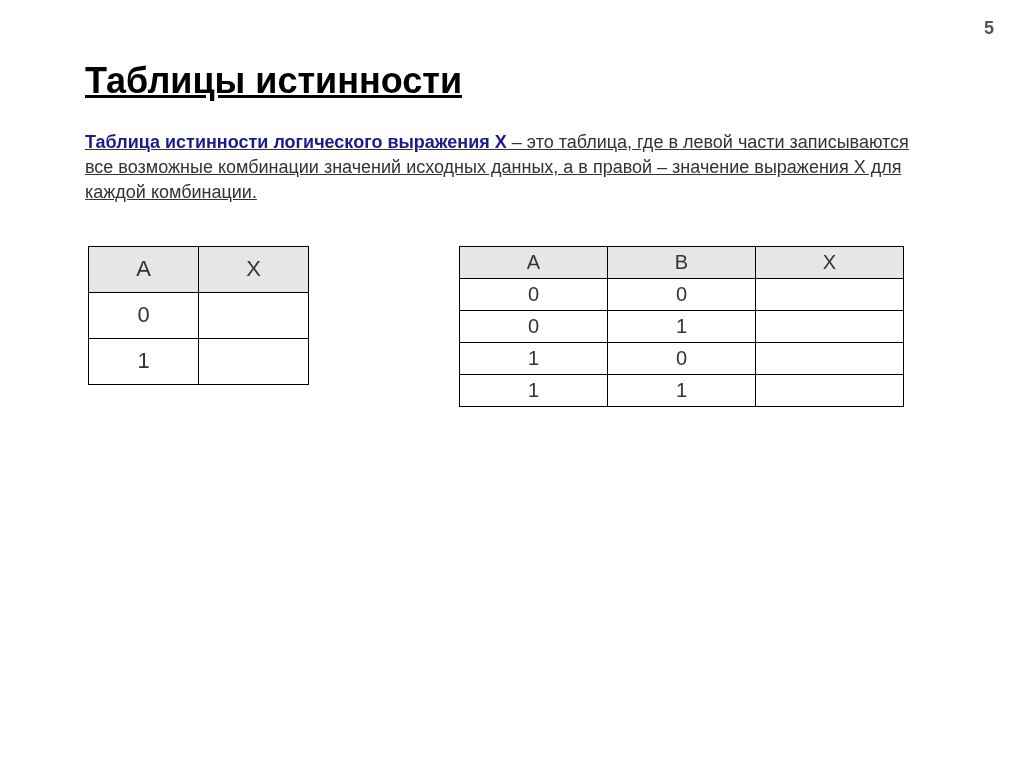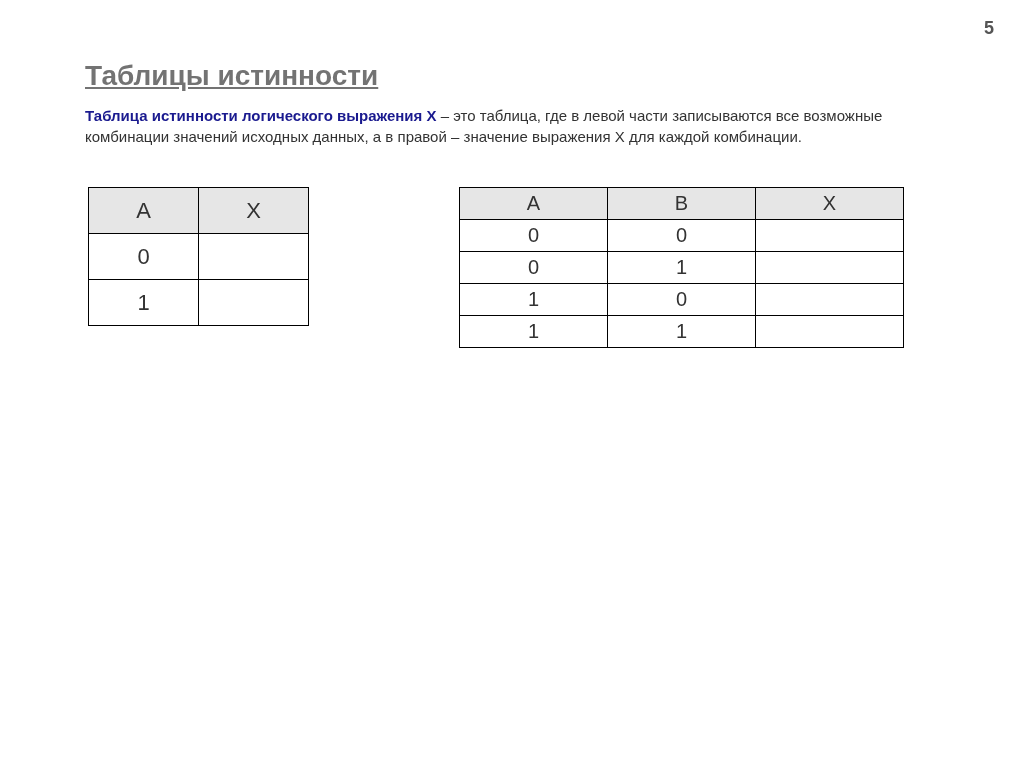--- a/index.html
+++ b/index.html
@@ -17,31 +17,32 @@
     }
     .page-number {
       position: absolute;
       top: 18px;
       right: 30px;
       font-size: 18px;
       color: #555;
       font-weight: bold;
     }
     .title {
-      font-size: 28px;
+      font-size: 36px;
       font-weight: bold;
       text-decoration: underline;
-      color: #737373;
-      margin-bottom: 13px;
+      color: #000000;
+      margin-bottom: 28px;
     }
     .description {
-      font-size: 15px;
+      font-size: 18px;
       line-height: 1.4;
       color: #333;
       margin-bottom: 40px;
+      text-decoration: underline;
     }
     .term {
       color: #1a1a8f;
       font-weight: bold;
     }
     .tables-wrap {
       display: flex;
       align-items: flex-start;
       gap: 150px;
     }

